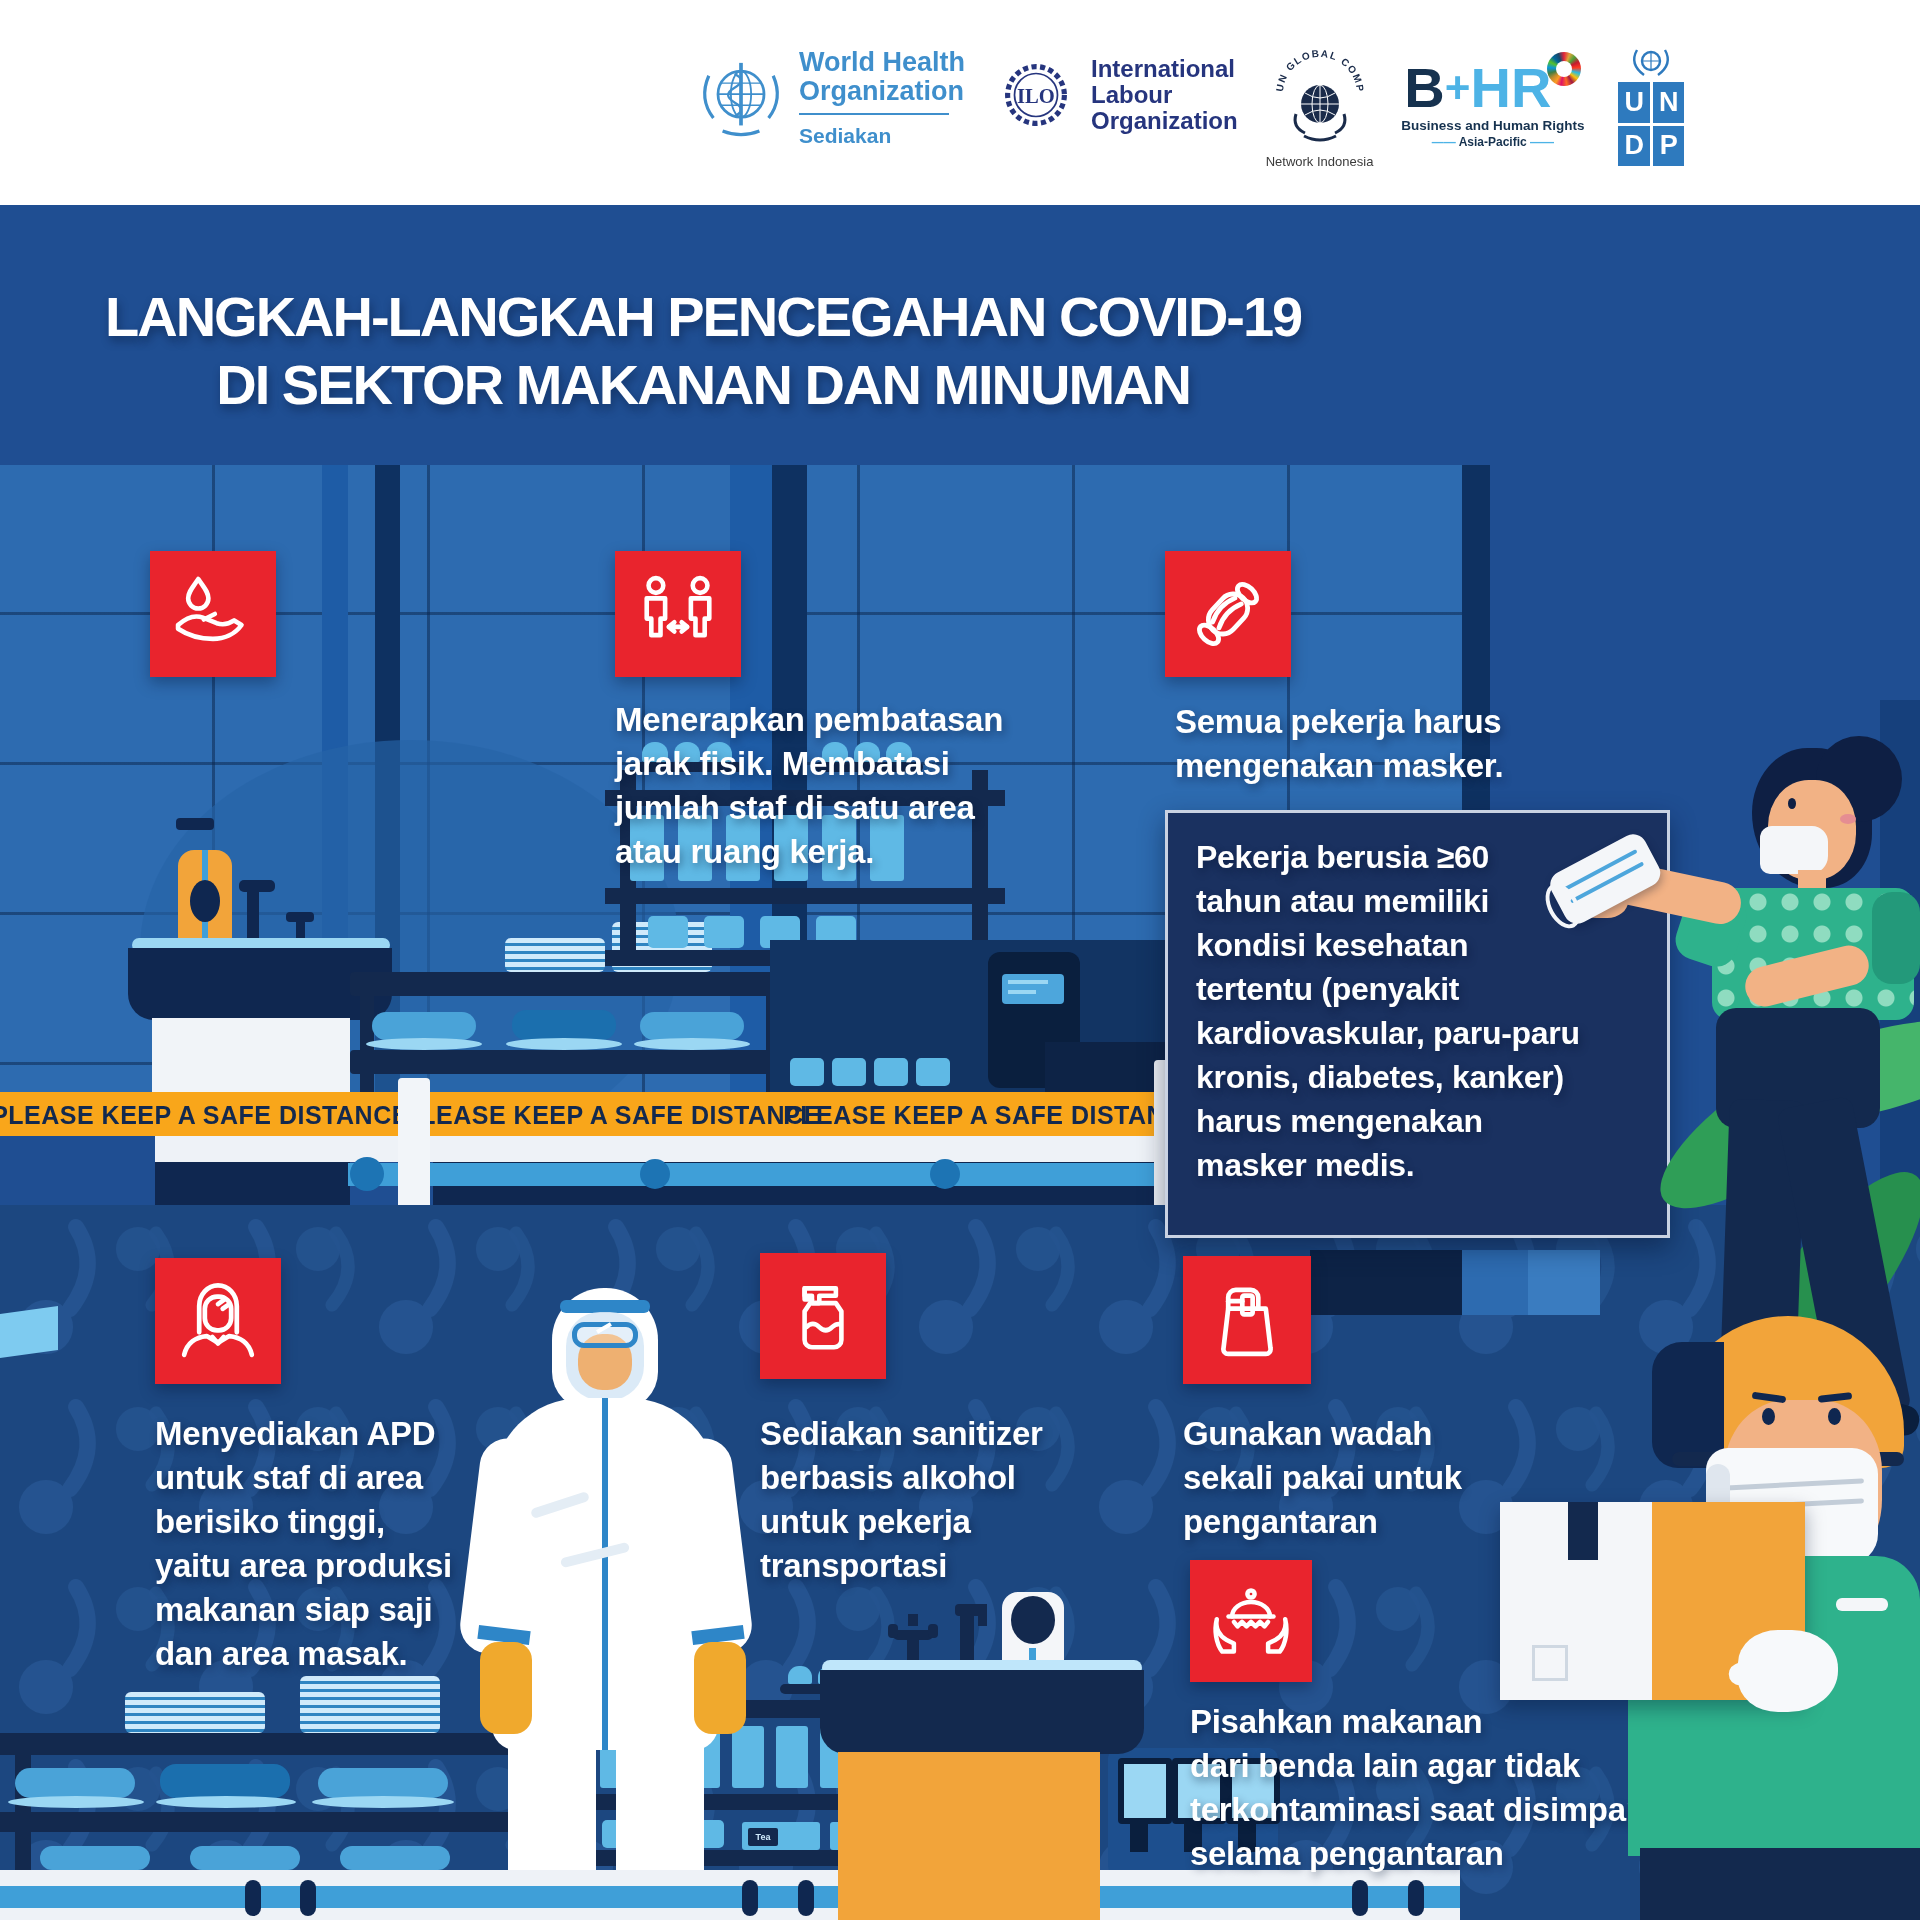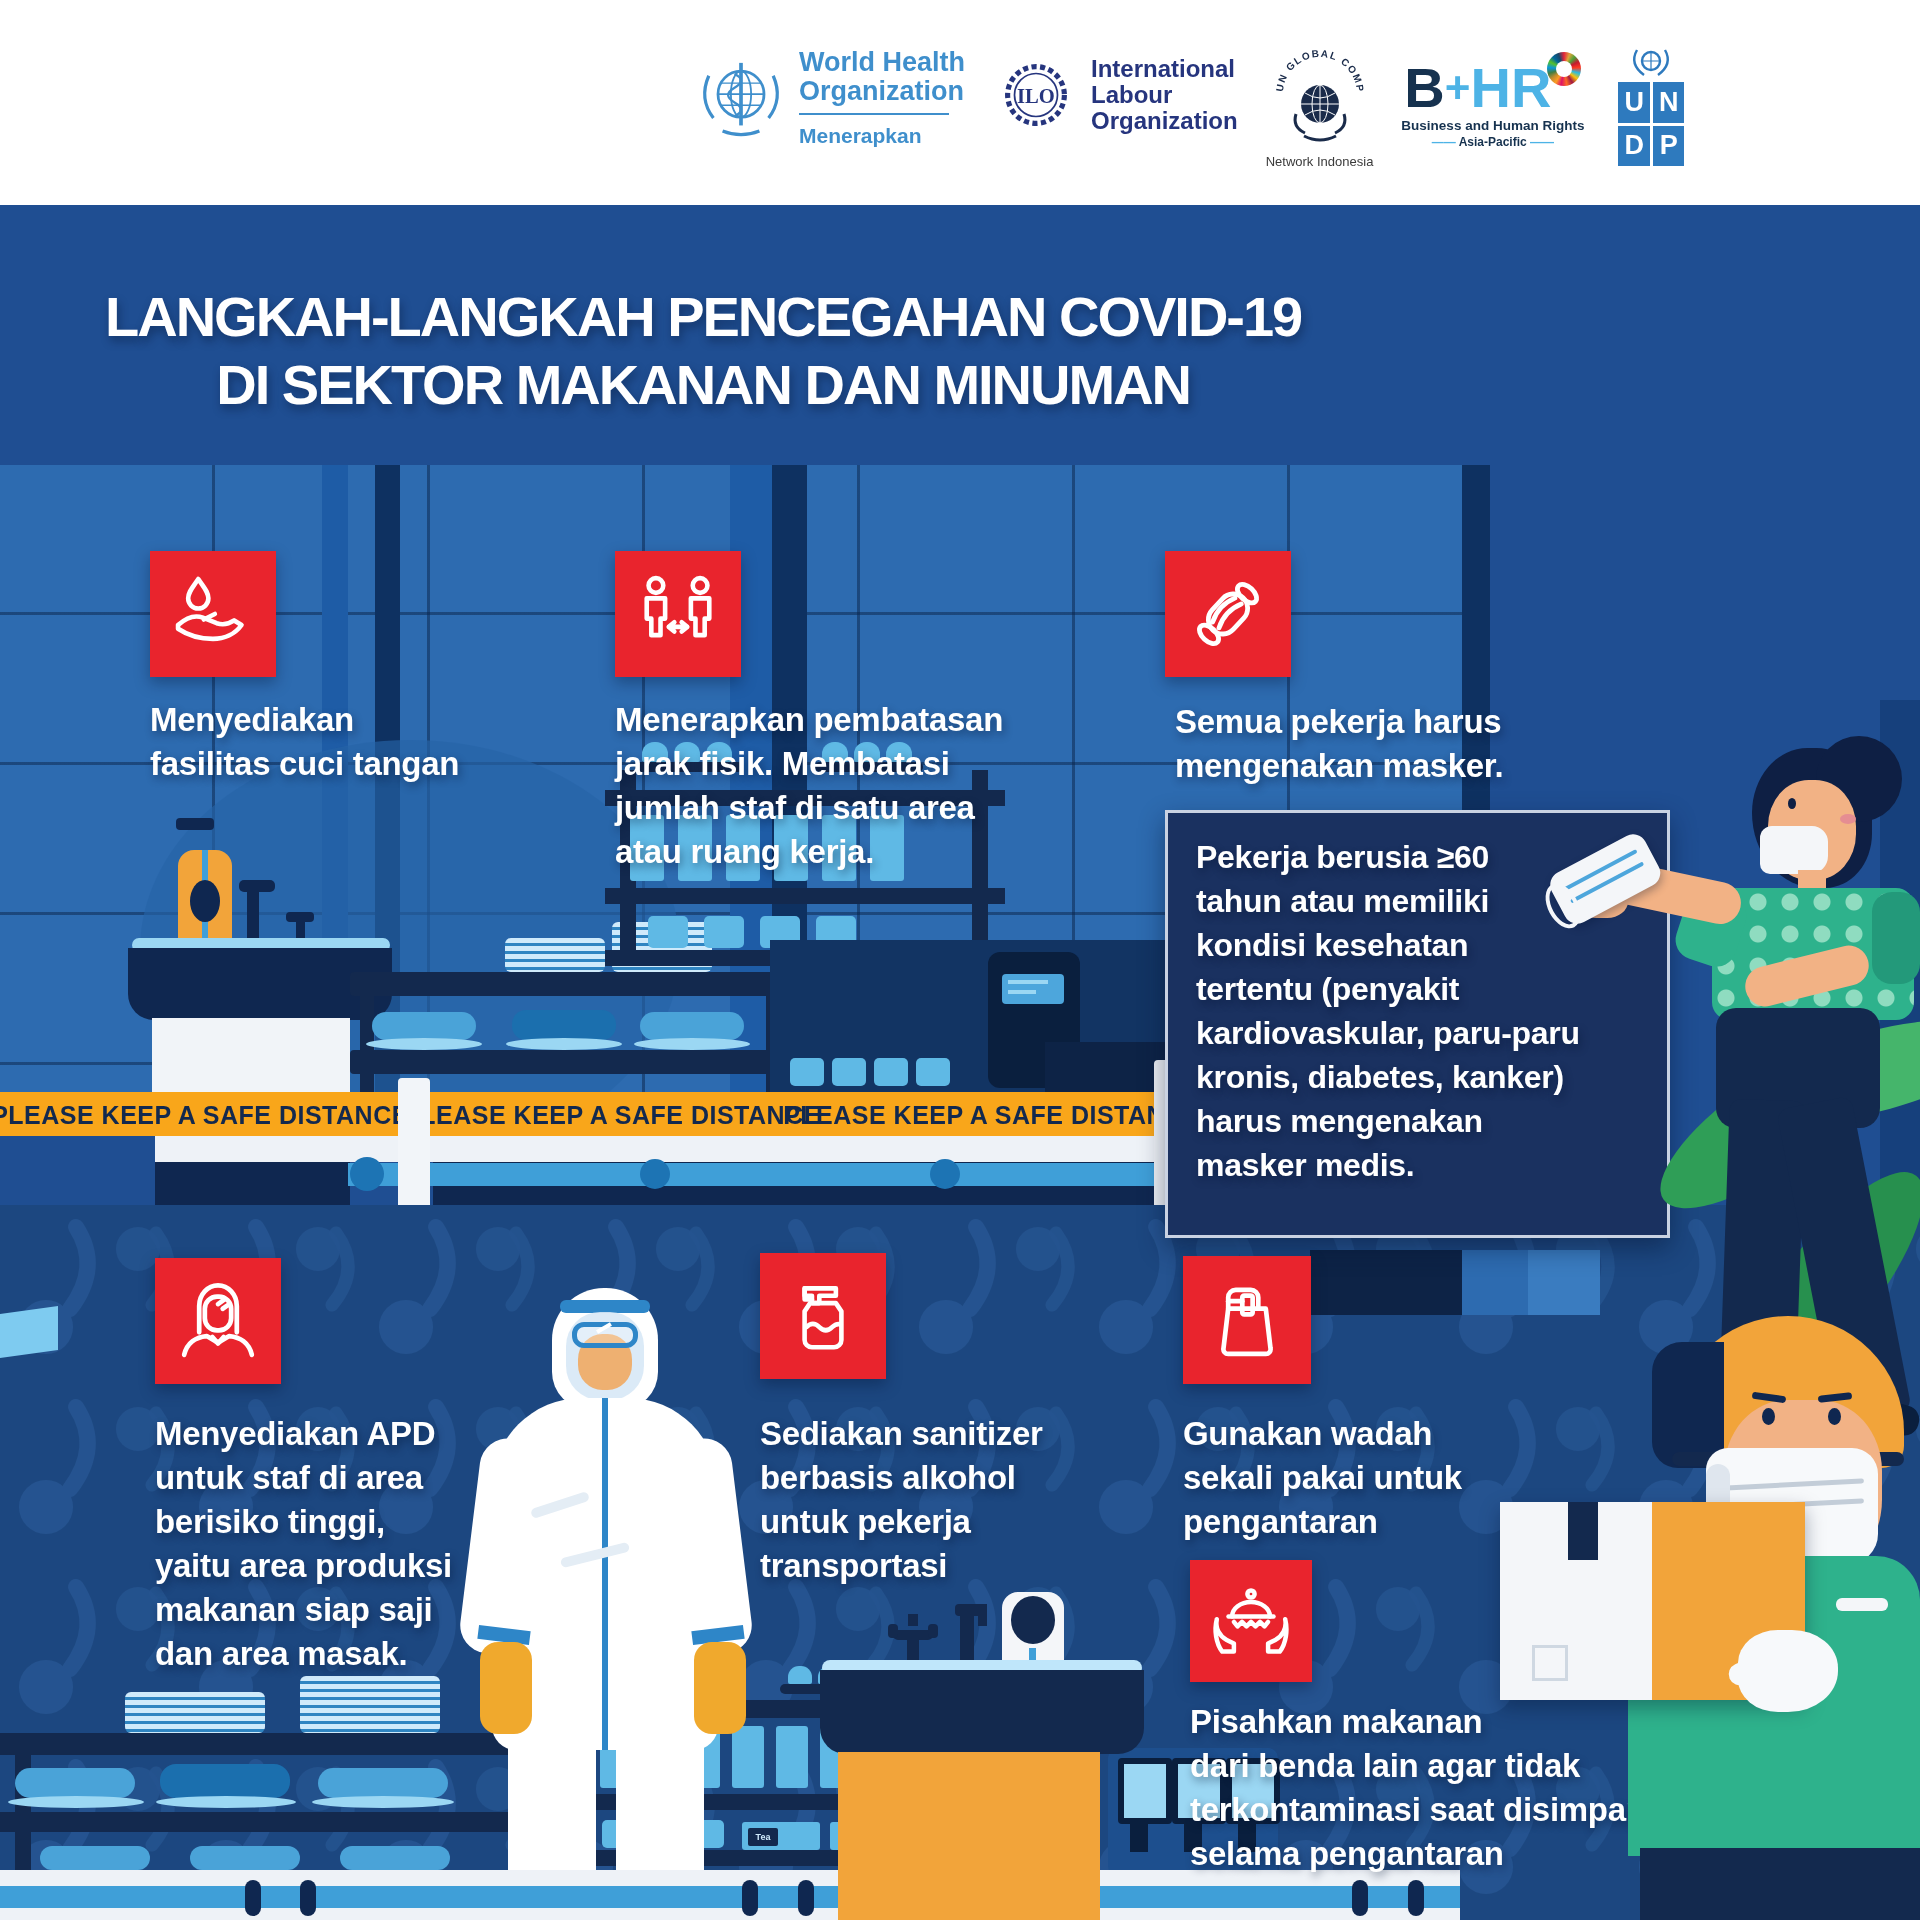--- a/index.html
+++ b/index.html
@@ -54,21 +54,21 @@
           <path d="M43 26q14 7 0 15t0 16q14 8 0 15" stroke-width="2.5"></path>
           <path d="M15 28q-11 25 5 46" stroke-width="3.5"></path>
           <path d="M85 28q11 25-5 46" stroke-width="3.5"></path>
           <path d="M30 88q20 8 40 0" stroke-width="3.5"></path>
         </g>
       </svg>
       <div>
         <div class="who-t">World Health</div>
         <div class="who-t">Organization</div>
         <div style="width:150px;height:2px;background:#3f8fcc;margin:7px 0 6px 0;"></div>
-        <div class="who-t" style="font-size:21px;">Menerapkan</div>
+        <div class="who-t" style="font-size:21px;">Sediakan</div>
       </div>
     </div>
 
     <div style="display:flex;gap:12px;align-items:center;margin-top:4px;">
       <svg width="86" height="86" viewBox="0 0 100 100">
         <circle cx="50" cy="50" r="33" fill="none" stroke="#26357e" stroke-width="6" stroke-dasharray="6 4"></circle>
         <circle cx="50" cy="50" r="25" fill="none" stroke="#26357e" stroke-width="2"></circle>
         <text x="50" y="59" text-anchor="middle" font-family="Liberation Serif,serif" font-size="24" font-weight="bold" fill="#26357e">ILO</text>
       </svg>
       <div>
@@ -217,22 +217,20 @@
 
   <div class="a" style="left:1045px;top:1042px;width:120px;height:216px;background:#0d2346;"></div>
 
   <div class="a ic" style="left:150px;top:551px;width:126px;height:126px;">
     <svg width="92" height="92" viewBox="0 0 100 100" fill="none" stroke="#fff" stroke-width="5" stroke-linecap="round" stroke-linejoin="round">
       <path d="M34 12c6 9 11 14 11 21a11 11 0 1 1-22 0c0-7 5-12 11-21z"></path>
       <path d="M12 62c9-8 19-11 27-8l15 6c6 2 13 1 19-3l8 5c-7 10-19 15-31 15-14 0-26-3-38-11z"></path>
       <path d="M40 56l12-6"></path>
     </svg>
   </div>
-  <div class="a tx" style="left:150px;top:698px;">Menyediakan
-fasilitas cuci tangan</div>
 
   <div class="a ic" style="left:615px;top:551px;width:126px;height:126px;">
     <svg width="92" height="92" viewBox="0 0 100 100" fill="none" stroke="#fff" stroke-width="5" stroke-linecap="round" stroke-linejoin="round">
       <circle cx="26" cy="19" r="8"></circle>
       <path d="M16 33h20v22h-5v18h-10V55h-5z"></path>
       <circle cx="74" cy="19" r="8"></circle>
       <path d="M64 33h20v22h-5v18h-10V55h-5z"></path>
       <path d="M40 64h20M40 64l6-5M40 64l6 5M60 64l-6-5M60 64l-6 5"></path>
     </svg>
   </div>

